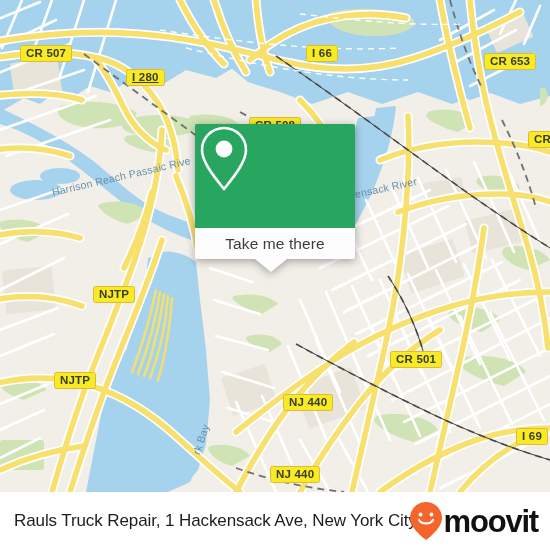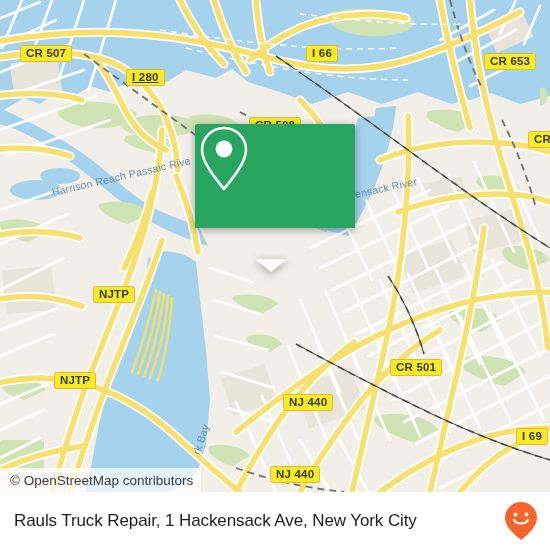--- a/index.html
+++ b/index.html
@@ -426,48 +426,49 @@
 
 
     <div class="shield" style="left:20px;top:45px;">CR 507</div>
     <div class="shield" style="left:126px;top:69px;text-decoration:underline;">I 280</div>
     <div class="shield" style="left:306px;top:45px;">I 66</div>
     <div class="shield" style="left:484px;top:53px;">CR 653</div>
     <div class="shield" style="left:528px;top:131px;">CR 5</div>
     <div class="shield" style="left:249px;top:117px;z-index:22;">CR 508</div>
     <div class="shield" style="left:93px;top:286px;">NJTP</div>
     <div class="shield" style="left:54px;top:372px;">NJTP</div>
-    <div class="shield" style="left:390px;top:351px;margin-top:8px;">CR 501</div>
+    <div class="shield" style="left:390px;top:351px;">CR 501</div>
     <div class="shield" style="left:283px;top:394px;">NJ 440</div>
     <div class="shield" style="left:270px;top:466px;">NJ 440</div>
     <div class="shield" style="left:516px;top:428px;">I 69</div>
 
     <div id="popup">
       <div id="popup-head">
         <svg width="58" height="70" viewBox="0 0 58 70">
           <path d="M29 4 C16.8 4 7 13.8 7 26 C7 39 22 56 29 65
                    C36 56 51 39 51 26 C51 13.8 41.2 4 29 4 Z" fill="none" stroke="#ffffff" stroke-width="2.6" stroke-linejoin="round"></path>
           <circle cx="29" cy="25" r="8.4" fill="#ffffff"></circle>
         </svg>
       </div>
+      <div id="popup-foot">
+        <span>Take me there</span>
+      </div>
       <div id="popup-tail"></div>
     </div>
 
-    <div id="attrib">
-      <span>© OpenStreetMap contributors</span>
-    </div>
   </div>
 
   <div id="footer">
     <div id="footer-title">Rauls Truck Repair, 1 Hackensack Ave, New York City</div>
 
     <div id="brand">
       <svg width="34" height="40" viewBox="0 0 34 40">
         <path d="M17 1 C8.2 1 1 8.2 1 17 C1 26.5 13 36 17 39
                  C21 36 33 26.5 33 17 C33 8.2 25.8 1 17 1 Z" fill="#f5652b"></path>
         <circle cx="11.5" cy="13.5" r="1.9" fill="#ffffff"></circle>
         <circle cx="22.5" cy="13.5" r="1.9" fill="#ffffff"></circle>
         <path d="M10 19 C12.5 23.6 21.5 23.6 24 19" fill="none" stroke="#ffffff" stroke-width="2.3" stroke-linecap="round"></path>
       </svg>
+      <div id="brand-word">moovit</div>
     </div>
   </div>
 
 </div>
 
 </body></html>

